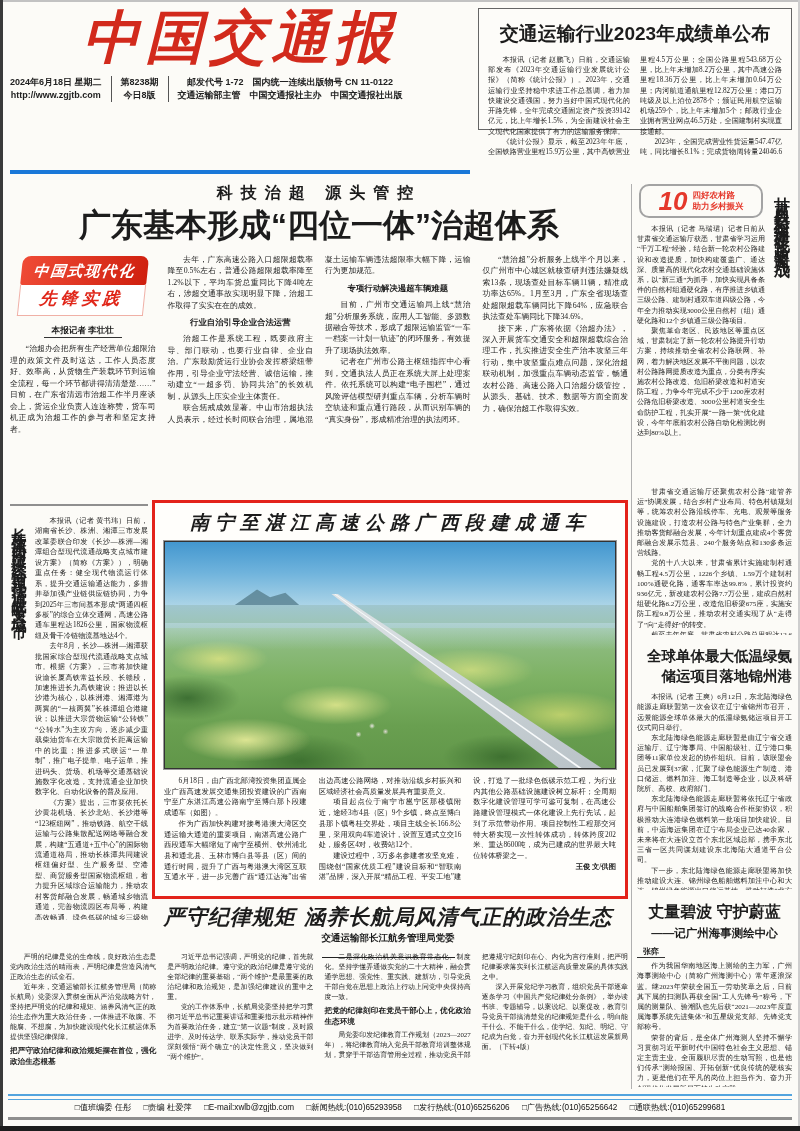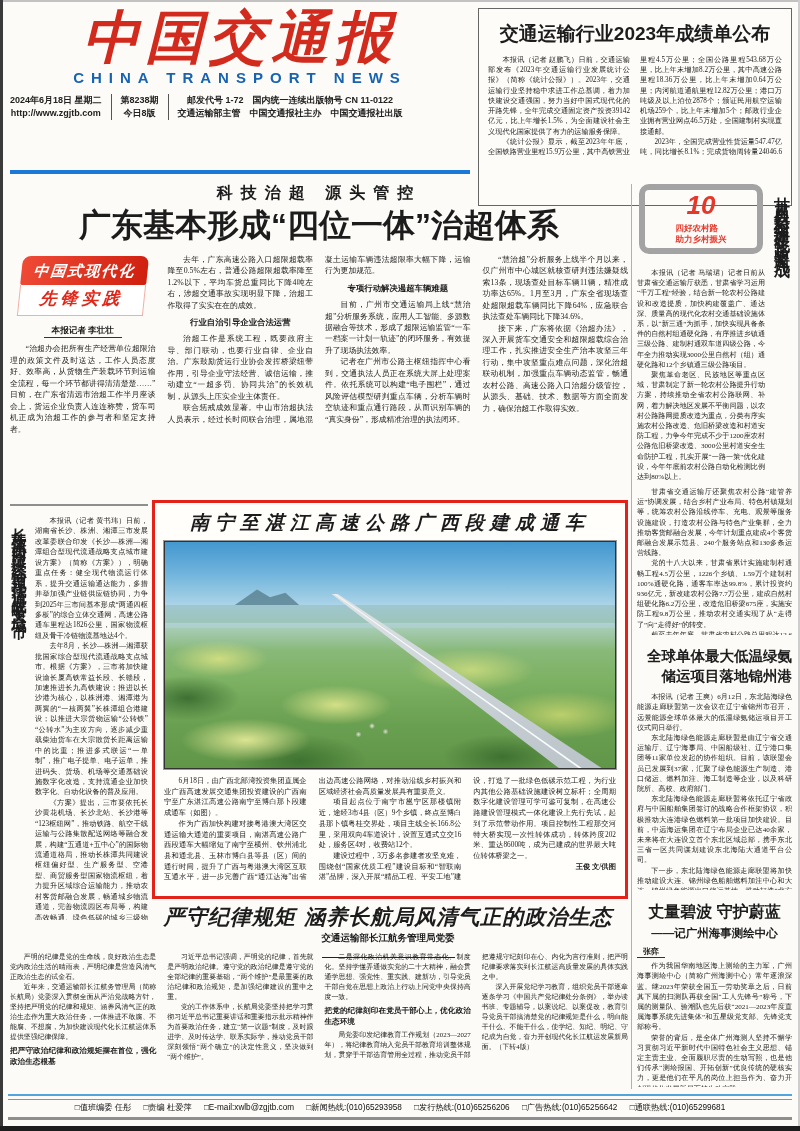--- a/index.html
+++ b/index.html
@@ -20,21 +20,21 @@
             color:#d22a1c;font-size:57px;line-height:1.08;text-align:center;letter-spacing:6px;}
   .mh-en{color:#1763b2;font-family:"Liberation Sans",sans-serif;font-weight:bold;
          font-size:15px;letter-spacing:7px;text-align:center;margin-top:1px;}
   .mh-meta{display:flex;justify-content:flex-start;align-items:center;margin-top:8px;
            font-family:"Liberation Sans",sans-serif;font-weight:bold;font-size:9px;
            line-height:1.55;color:#222;text-align:center;}
   .mh-sep{width:1px;height:26px;background:#555;margin:0 9px;}
   .mh-rule{position:absolute;left:10px;top:170px;width:460px;height:4px;background:#1a78d8;}
 
   
-  .topright{position:absolute;left:478px;top:8px;width:314px;height:198px;border:1px solid #666;
+  .topright{position:absolute;left:478px;top:8px;width:314px;height:122px;border:1px solid #666;
             background:#fdfcf9;padding:4px 9px;box-sizing:border-box;}
   .tr-head{font-family:"Liberation Sans",sans-serif;font-weight:900;font-size:19px;
            text-align:center;margin:8px 0 8px;}
   .tr-cols{column-count:2;column-gap:10px;font-size:7.2px;line-height:1.42;
            text-align:justify;height:112px;overflow:hidden;}
 
   
   .main-article{position:absolute;left:10px;top:183px;width:618px;}
   .kicker{text-align:center;font-family:"Liberation Sans",sans-serif;font-weight:900;
           font-size:16px;letter-spacing:8px;}
@@ -101,22 +101,22 @@
   .lr-body{flex:1;font-size:7.2px;line-height:1.45;text-align:justify;height:404px;overflow:hidden;}
 
   
   .v-divider{position:absolute;left:631px;top:184px;width:1px;height:905px;background:#b0b0b0;}
   .right-rail{position:absolute;left:637px;top:184px;width:155px;}
   .gs-flex{display:flex;gap:6px;}
   .gs-body{flex:1;font-size:7.1px;line-height:1.44;text-align:justify;height:300px;overflow:hidden;}
   .gs-head{writing-mode:vertical-rl;text-orientation:upright;font-family:"Liberation Sans",sans-serif;
            font-weight:900;font-size:16px;letter-spacing:5px;height:300px;}
   .gs-rest{font-size:7.1px;line-height:1.44;text-align:justify;height:148px;overflow:hidden;margin-top:3px;}
-  .logo10{border:6px solid #a3a3a3;border-radius:10px;padding:2px 5px;display:flex;align-items:center;
-          justify-content:center;gap:5px;margin:0 2px 14px;flex-direction:column;}
+  .logo10{border:2px solid #a3a3a3;border-radius:10px;padding:2px 5px;display:flex;align-items:center;
+          justify-content:center;gap:5px;margin:0 2px 6px;}
   .logo10-num{font-family:"Liberation Sans",sans-serif;font-size:26px;font-weight:900;
               font-style:italic;color:#e5382b;line-height:1;}
   .logo10-text{color:#e5382b;font-weight:900;font-size:8.5px;line-height:1.35;
                font-family:"Liberation Sans",sans-serif;white-space:nowrap;}
   .jz{margin-top:12px;}
   .jz-head{font-family:"Liberation Sans",sans-serif;font-weight:900;font-size:14.5px;
            text-align:right;line-height:1.35;margin-bottom:6px;}
   .jz-body{font-size:7.1px;line-height:1.44;text-align:justify;height:198px;overflow:hidden;}
   .sv{margin-top:12px;}
   .sv-head{font-family:"Liberation Sans",sans-serif;font-weight:900;font-size:16px;text-align:center;}
@@ -149,21 +149,20 @@
 </head>
 <body>
 
 <div class="page">
   <div class="edge-top"></div>
   <div class="edge-left"></div>
   <div class="edge-right"></div>
 
   <div class="masthead">
     <h1 class="mh-title">中国交通报</h1>
-    <div class="mh-en">CHINA TRANSPORT NEWS</div>
     <div class="mh-meta">
       <div>
         <div>2024年6月18日 星期二</div>
         <div>http://www.zgjtb.com</div>
       </div>
       <div class="mh-sep"></div>
       <div>
         <div>第8238期</div>
         <div>今日8版</div>
       </div>

